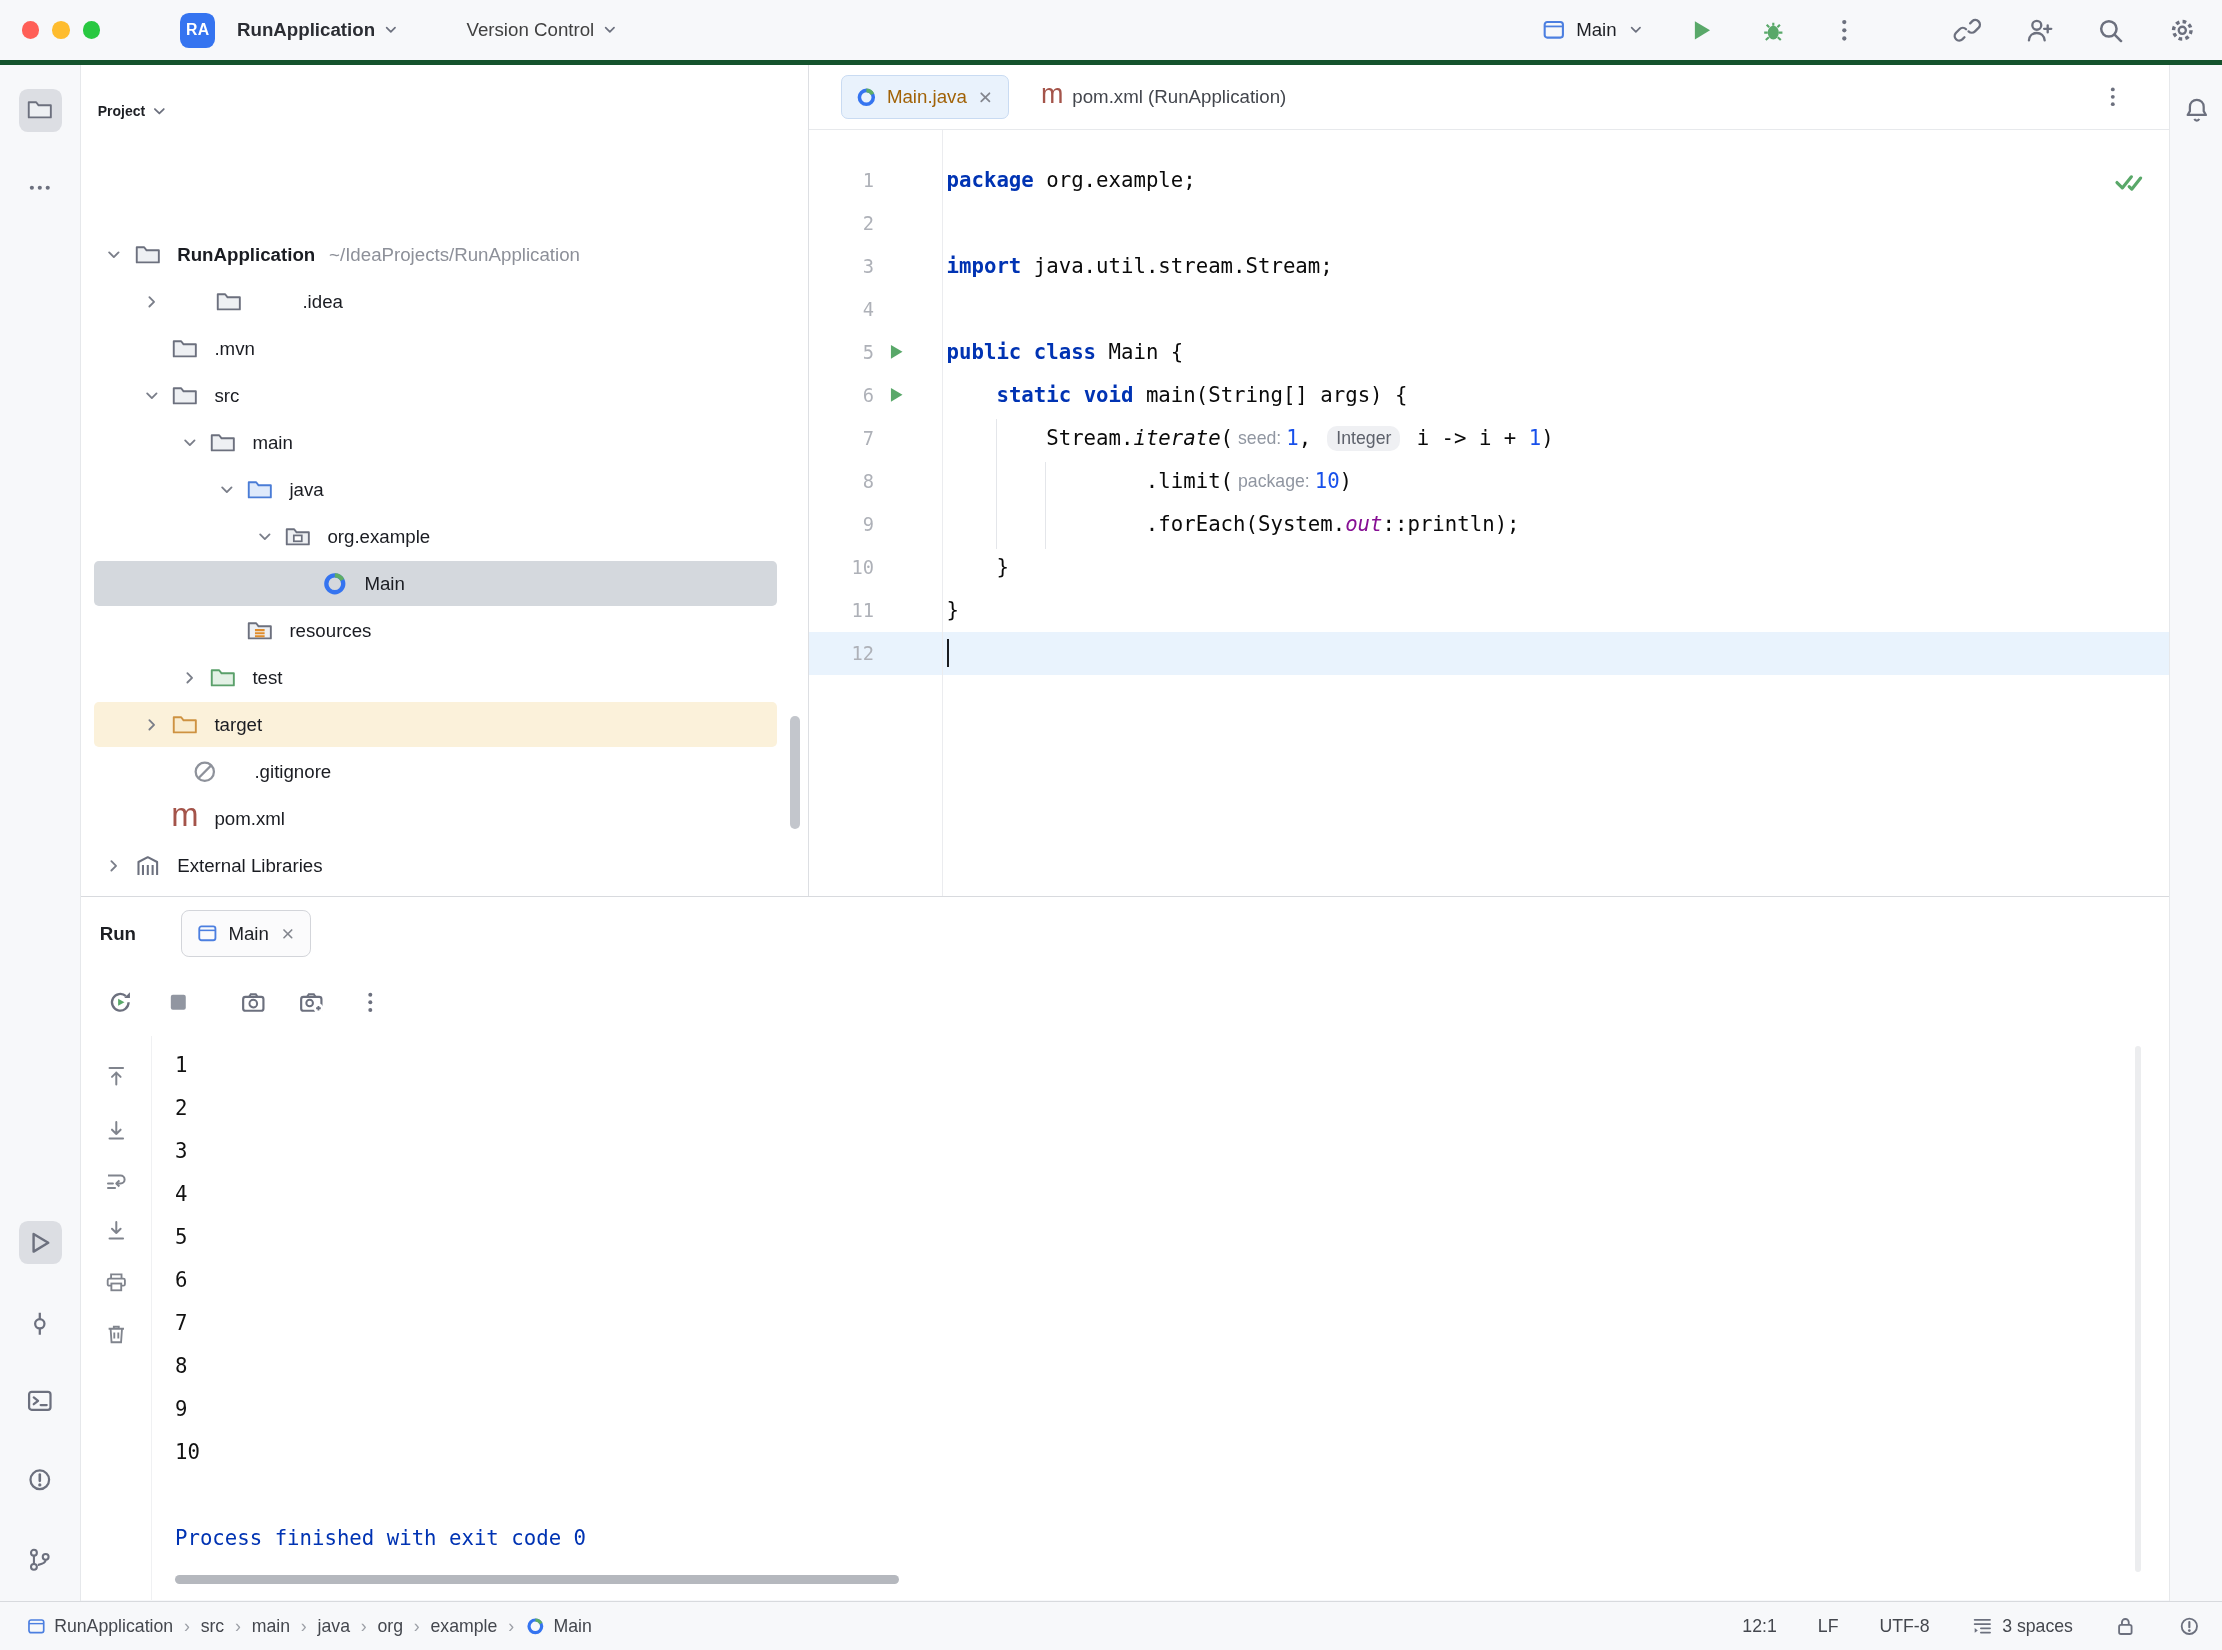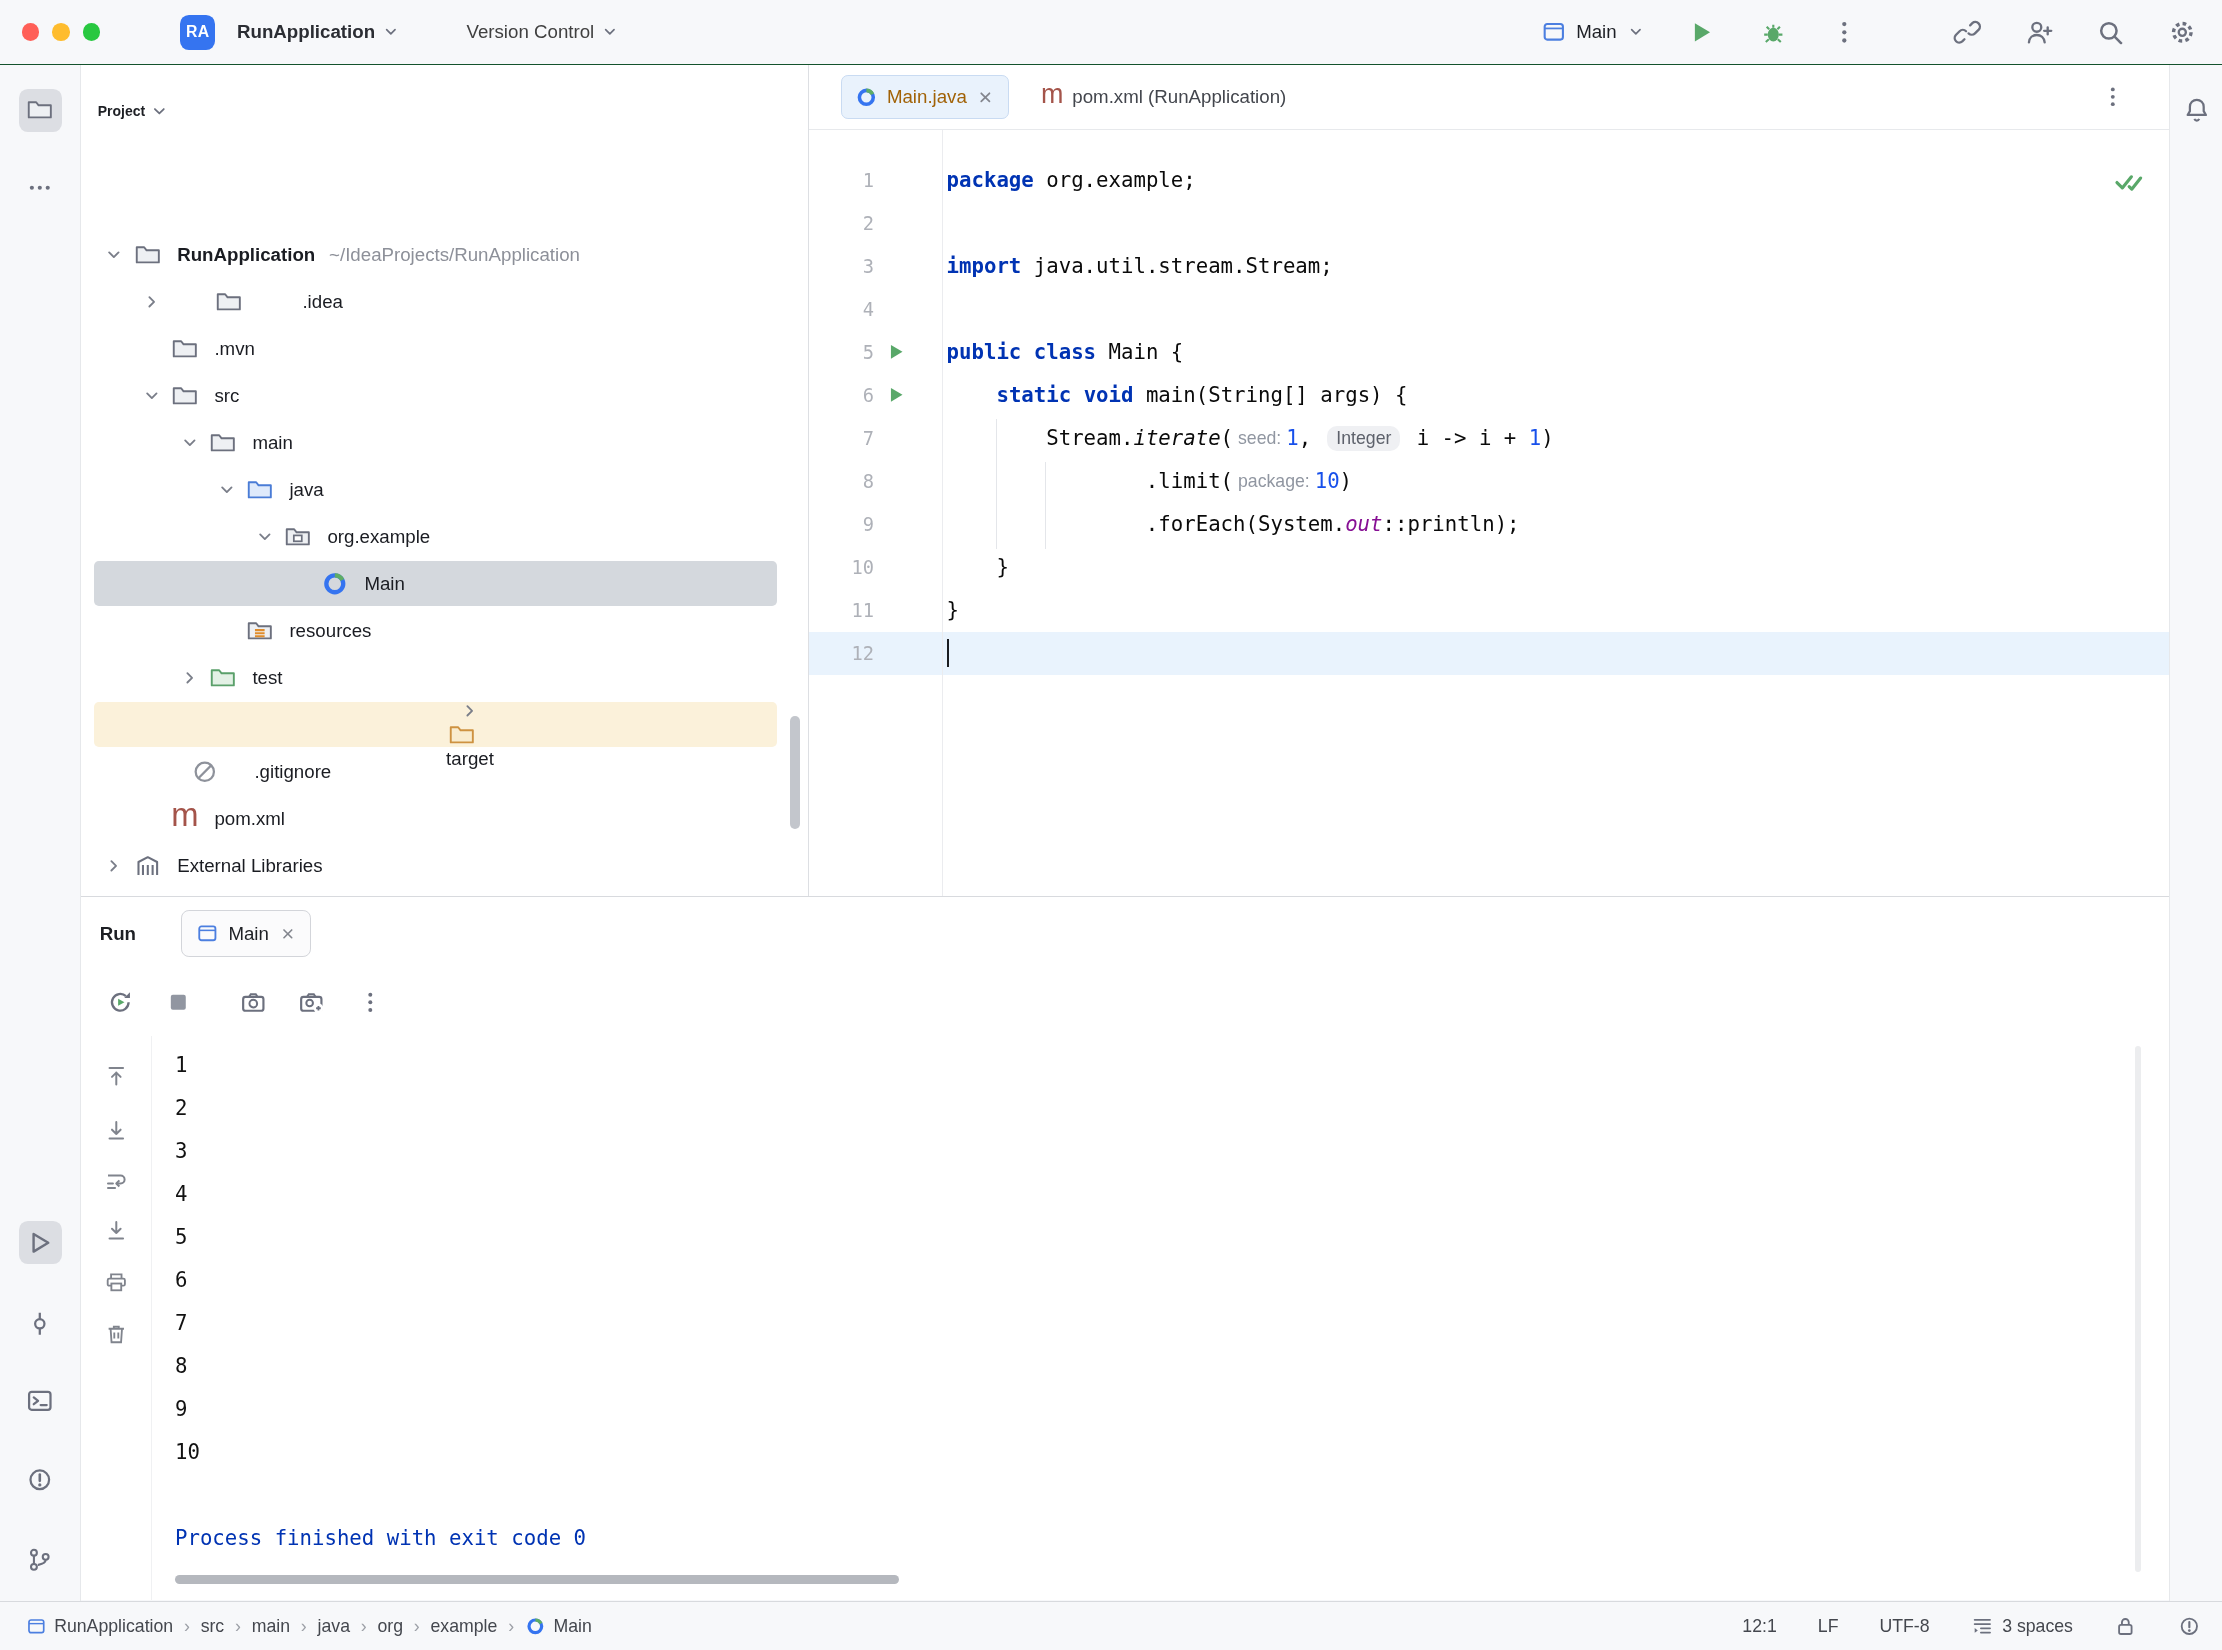--- a/index.html
+++ b/index.html
@@ -5,21 +5,21 @@
 <style>
   *{margin:0;padding:0;box-sizing:border-box;border:none;background:none;font:inherit;color:inherit}
   html,body{width:2222px;height:1651px}
   body{font-family:"Liberation Sans","DejaVu Sans",sans-serif;background:#F7F8FA;color:#1D1F24;position:relative;overflow:hidden}
   button{cursor:default}
   [data-icon]{display:inline-flex;align-items:center;justify-content:center;width:25.6px;height:25.6px;color:#6C707E;flex:none}
   [data-icon] svg{width:100%;height:100%;display:block}
   .blue{color:#4C7FE0}
 
   
-  #titlebar{position:absolute;left:0;top:0;width:2222px;height:65px;display:flex;align-items:center;background:#F7F8FA;border-bottom:1px solid #14532d;z-index:6}
+  #titlebar{position:absolute;left:0;top:0;width:2222px;height:65px;display:flex;align-items:center;background:#F7F8FA;border-bottom:5px solid #14532d;z-index:6}
   .lights{display:flex;gap:12.8px;padding-left:21.7px}
   .light{width:17.7px;height:17.7px;border-radius:50%}
   .l-red{background:#FF5F57}.l-yellow{background:#FEBC2E}.l-green{background:#28C840}
   .app-logo{width:35px;height:35px;margin-left:80px;border-radius:8.9px;background:#3574F0;color:#fff;font-weight:bold;font-size:15.8px;display:flex;align-items:center;justify-content:center;letter-spacing:0.5px}
   .tb-btn{display:flex;align-items:center;gap:6.9px;font-size:18.7px;padding:7.9px 9.9px;border-radius:7.9px;color:#2B2D33}
   .tb-btn .chev[data-icon]{width:17.7px;height:17.7px}
   #project-menu{margin-left:11.8px;font-weight:bold}
   #vcs-menu{margin-left:47px;font-weight:normal;color:#404040}
   .tb-right{margin-left:auto;display:flex;align-items:center;gap:43px;padding-right:25.6px}
   .tb-right [data-icon]{width:28.6px;height:28.6px}
@@ -412,21 +412,21 @@
               </svg>
             </span>
           </span>
           <span class="tr-ico" data-icon="folder-test">
             <svg viewBox="0 0 16 16" xmlns="http://www.w3.org/2000/svg">
               <path d="M1.6 3.6h4.3l1.4 1.8h7.1v7H1.6z" fill="#E3F1E5" stroke="#5AA06A" stroke-width="1.1" stroke-linejoin="round"></path>
             </svg>
           </span>
           <span class="tr-label">test</span>
         </div>
-        <div class="tree-row excluded" style="padding-left: 51px; flex-direction: column;">
+        <div class="tree-row excluded" style="padding-left: 51px;">
           <span class="tr-chev">
             <span data-icon="chevron-right">
               <svg viewBox="0 0 16 16" xmlns="http://www.w3.org/2000/svg">
                 <path d="M6 4.2l3.8 3.8L6 11.8" fill="none" stroke="currentColor" stroke-width="1.5" stroke-linecap="round" stroke-linejoin="round"></path>
               </svg>
             </span>
           </span>
           <span class="tr-ico" data-icon="folder-excluded">
             <svg viewBox="0 0 16 16" xmlns="http://www.w3.org/2000/svg">
               <path d="M1.6 3.6h4.3l1.4 1.8h7.1v7H1.6z" fill="#F9ECCF" stroke="#CE9241" stroke-width="1.1" stroke-linejoin="round"></path>

